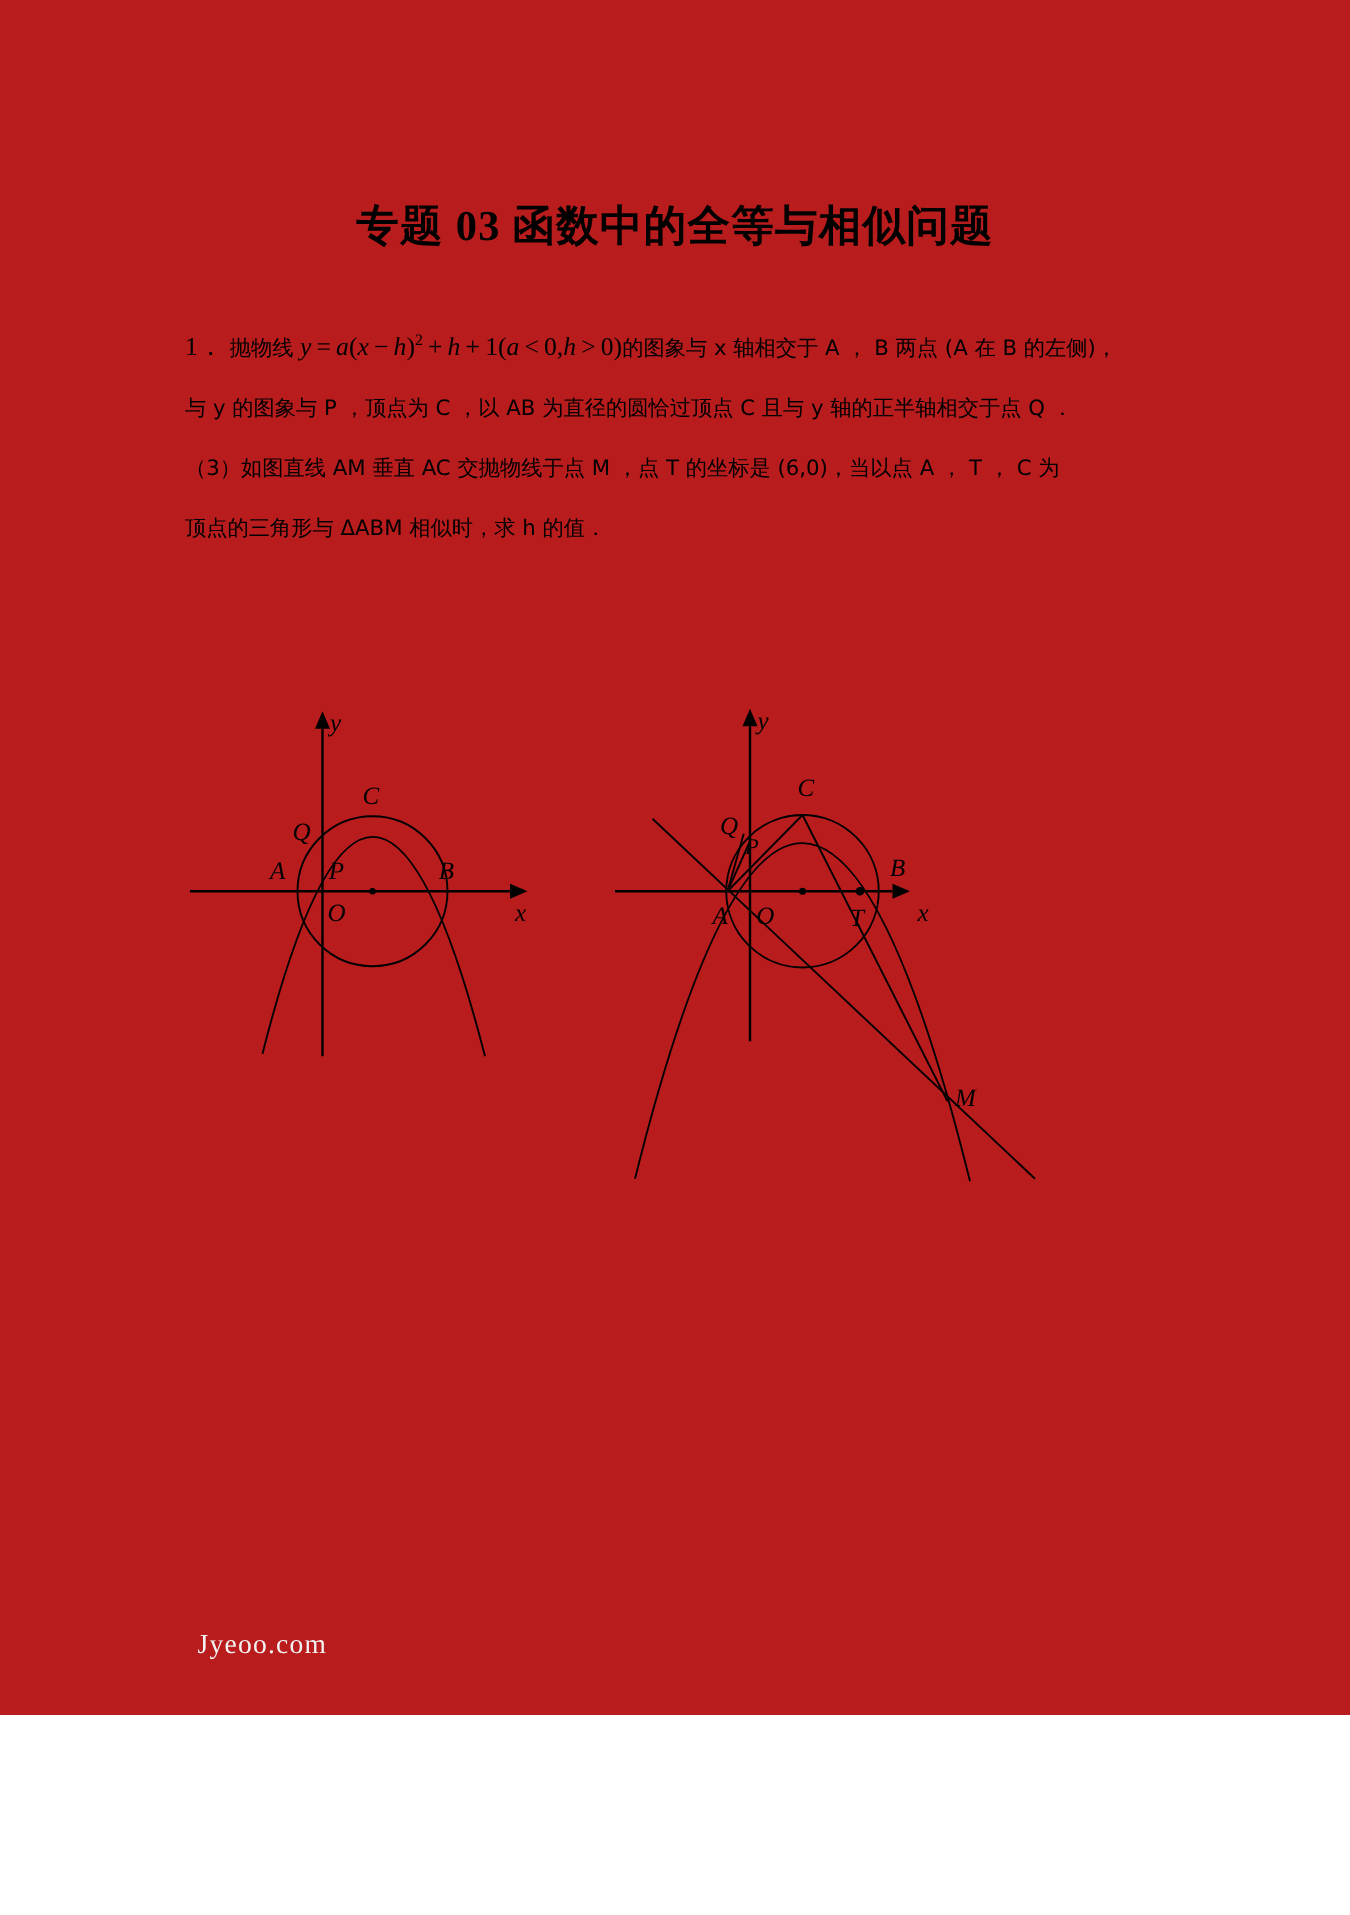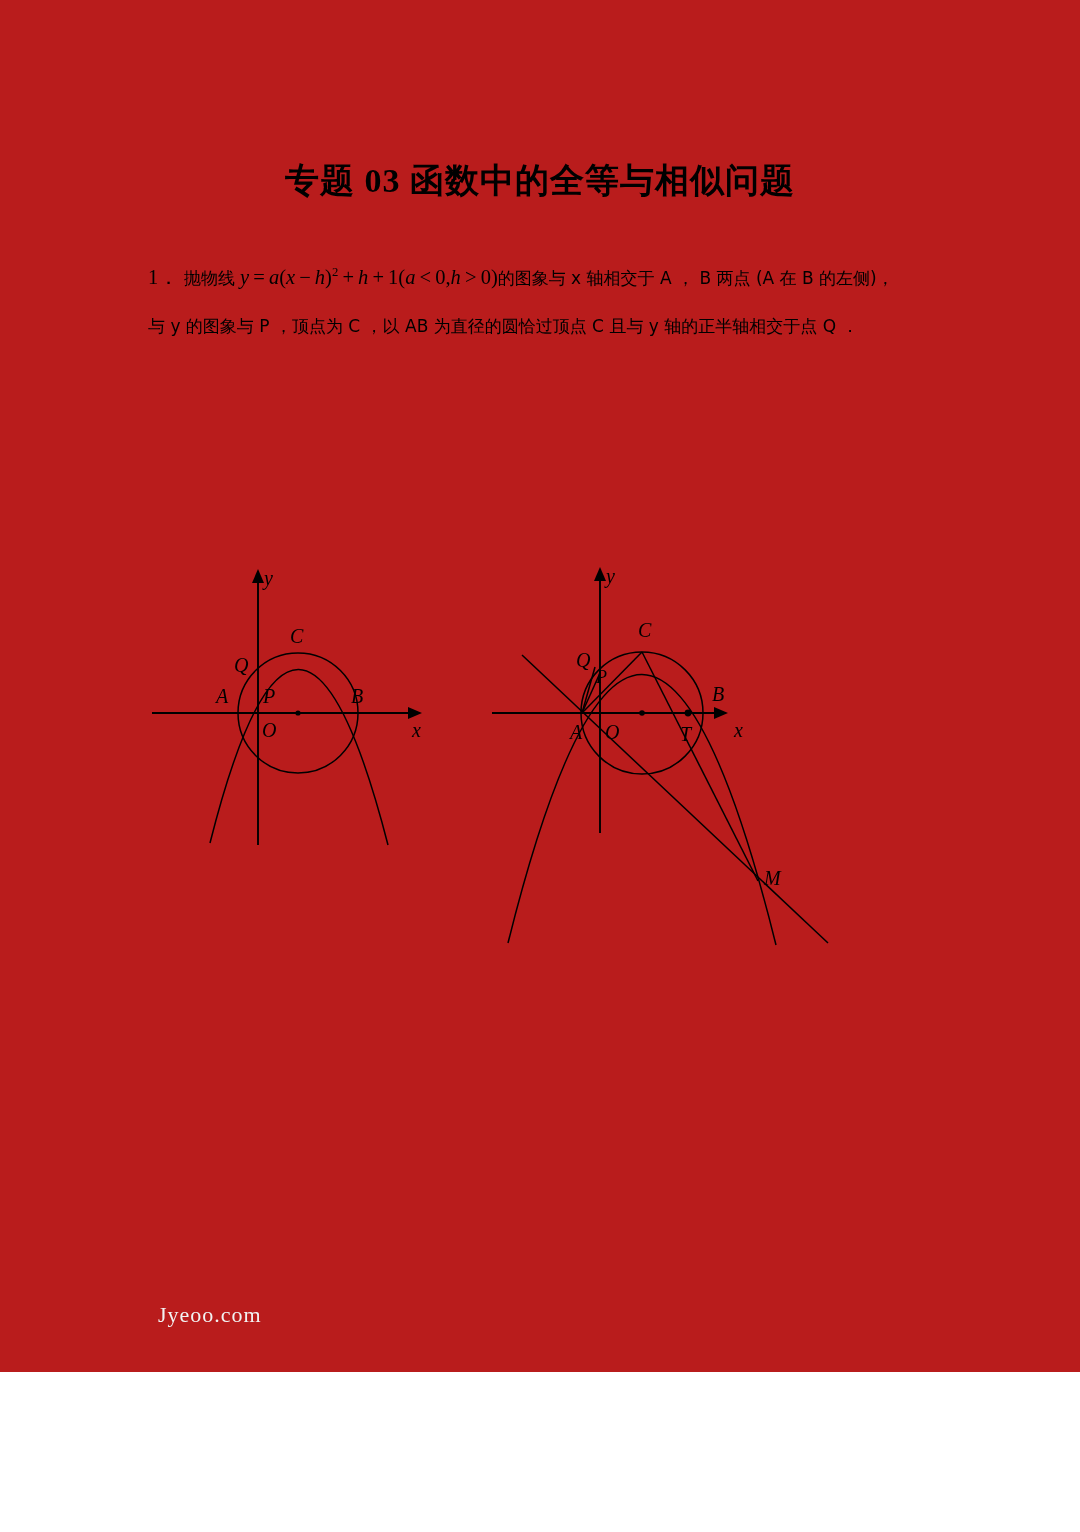--- a/index.html
+++ b/index.html
@@ -135,20 +135,22 @@
   <div class="body-block">
 
     <div class="pline">
       <span class="num-lead">1．</span>
       <span class="cjk">抛物线</span>
       <span><span class="mi">y</span><span class="mo"> = </span><span class="mi">a</span><span class="mo">(</span><span class="mi">x</span><span class="mo"> − </span><span class="mi">h</span><span class="mo">)</span><sup class="exp">2</sup><span class="mo"> + </span><span class="mi">h</span><span class="mo"> + </span><span class="mn">1</span><span class="mo">(</span><span class="mi">a</span><span class="mo"> &lt; </span><span class="mn">0</span><span class="mo">,</span><span class="mi">h</span><span class="mo"> &gt; </span><span class="mn">0</span><span class="mo">)</span></span><span class="cjk">的图象与 x 轴相交于 A ， B 两点 (A 在 B 的左侧)，</span>
     </div>
 
     <div class="pline cjk">与 y 的图象与 P ，顶点为 C ，以 AB 为直径的圆恰过顶点 C 且与 y 轴的正半轴相交于点 Q ．</div>
 
+    <div class="pline cjk">（3）如图直线 AM 垂直 AC 交抛物线于点 M ，点 T 的坐标是 (6,0)，当以点 A ， T ， C 为</div>
+    <div class="pline cjk">顶点的三角形与 ΔABM 相似时，求 h 的值．</div>
 
   </div>
 
   <div class="figures">
 
     <div class="fig1">
       <svg class="fig-svg" width="300" height="330" viewBox="0 0 300 330">
 
         <g>
           <line class="axis" x1="2" y1="158" x2="258" y2="158"></line>

